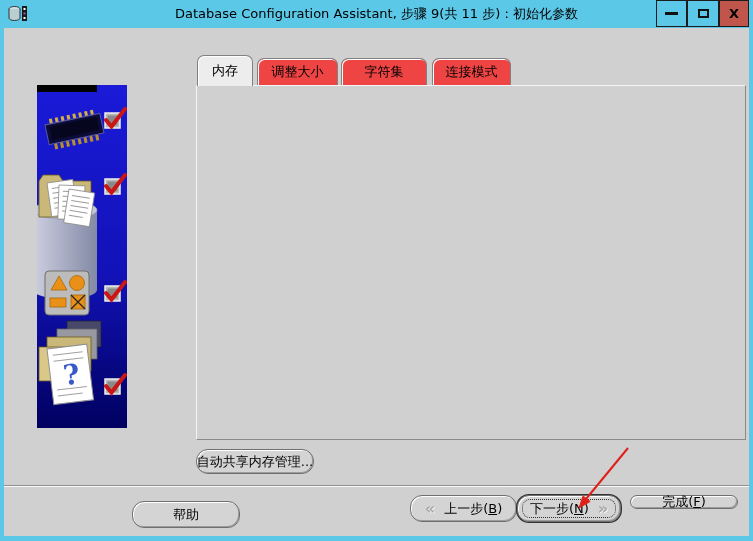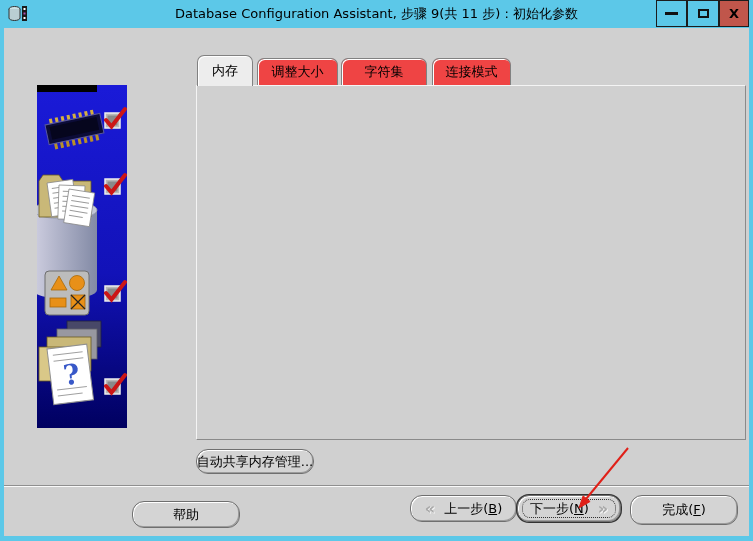--- a/index.html
+++ b/index.html
@@ -282,21 +282,21 @@
     </div>
     <div class="obtn" style="left:406px; top:467px; width:107px; height:27px; gap:9px;">
       <span class="chev">«</span>
       <span><span>上一步(</span><span class="mn">B</span><span>)</span></span>
     </div>
     <div class="obtn default" style="left:513px; top:467px; width:104px; height:27px; gap:9px;">
       <div class="focus-dots"></div>
       <span><span>下一步(</span><span class="mn">N</span><span>)</span></span>
       <span class="chev">»</span>
     </div>
-    <div class="obtn" style="left:626px; top:467px; width:108px; height:30px;">
+    <div class="obtn" style="left:626px; top:467px; width:108px; height:14px;">
       <span><span>完成(</span><span class="mn">F</span><span>)</span></span>
     </div>
 
     <svg class="cursor-arrow" width="100" height="85" viewBox="0 0 100 85">
       <line x1="84" y1="15" x2="42" y2="66" stroke="#e02018" stroke-width="2"></line>
       <polygon points="35,75 39.1,62.9 46.1,68.5" fill="#e02018" stroke="#e02018"></polygon>
     </svg>
 
   </div>
 </div>

